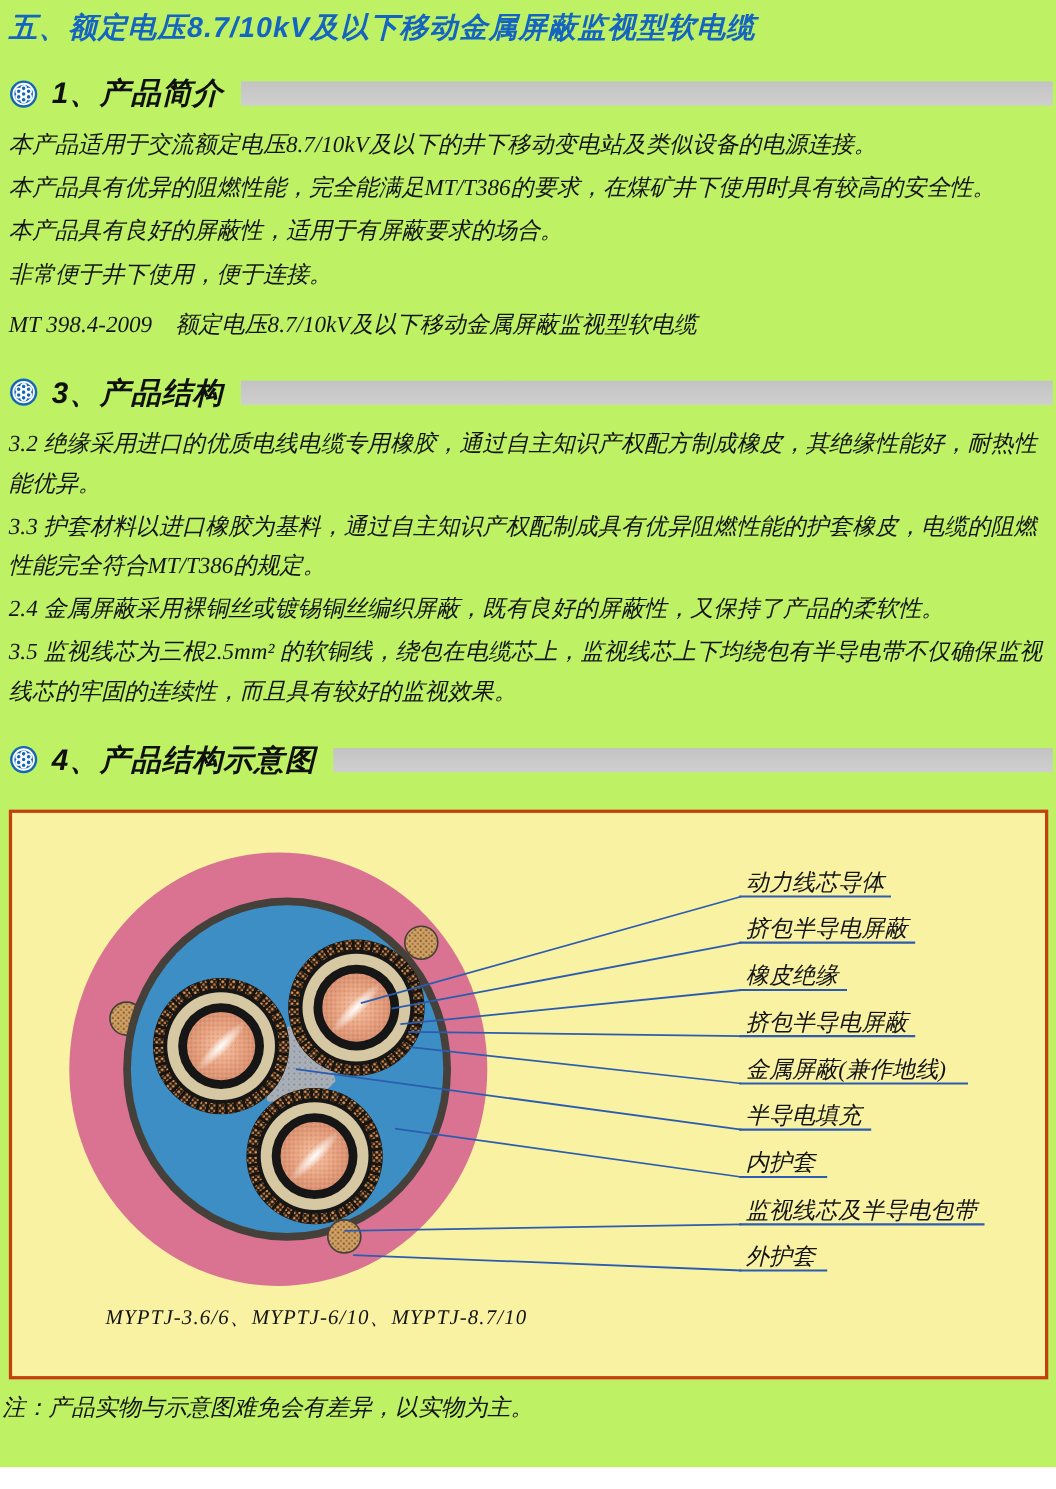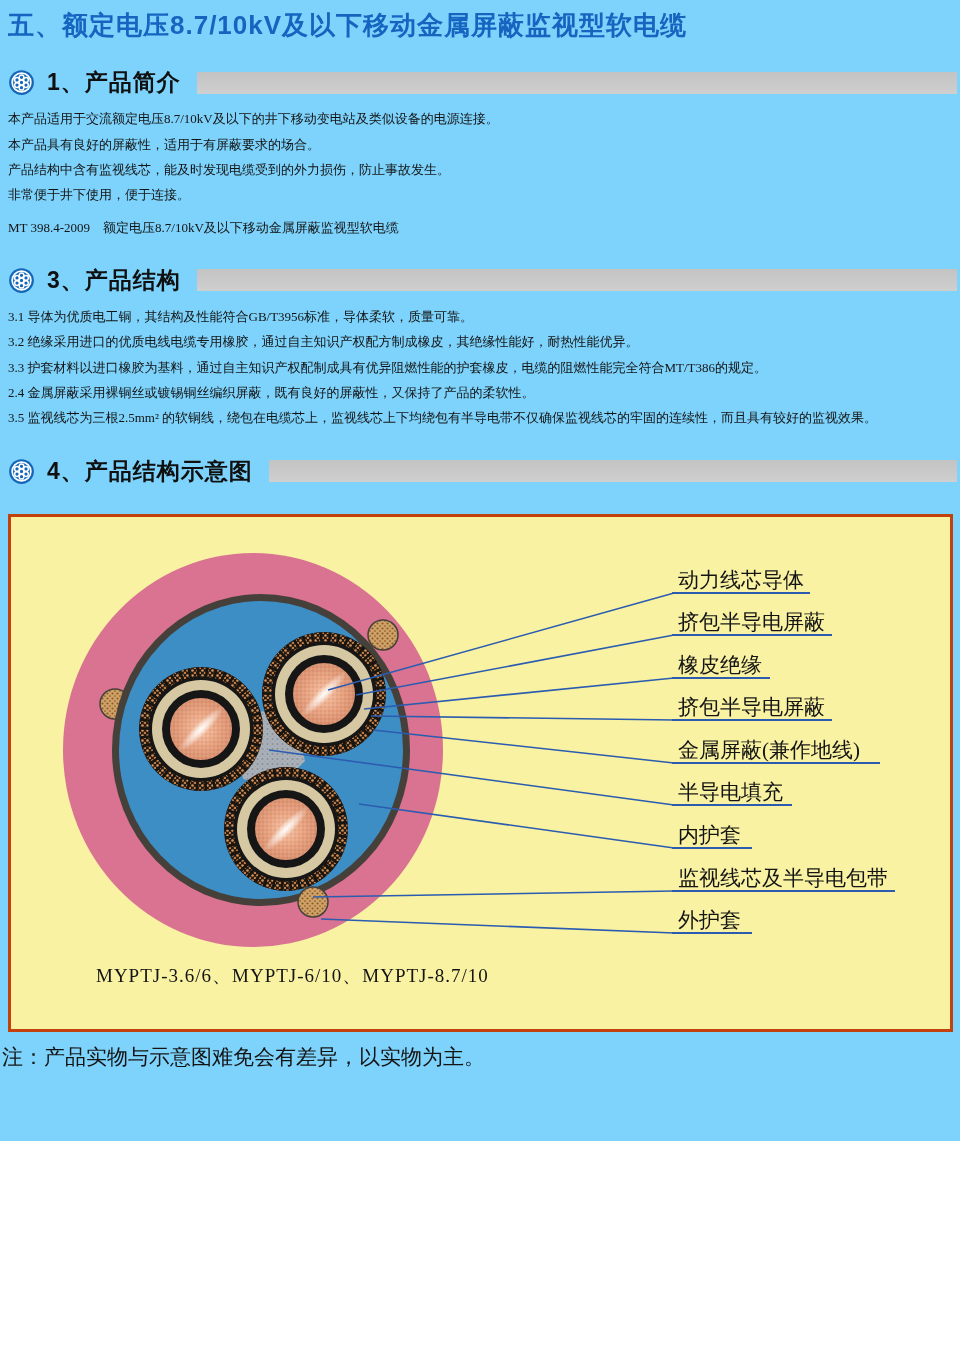--- a/index.html
+++ b/index.html
@@ -1,27 +1,27 @@
 <!DOCTYPE html>
 <html><head>
 <meta charset="utf-8">
 <style>
   html,body{margin:0;padding:0;background:#ffffff;}
-  .page{position:relative;width:960px;height:1141px;background:#7dd3fc;overflow:hidden;
-        font-family:"Liberation Serif", serif;color:#141414;}
+  .page{position:relative;width:960px;height:1334px;background:#bef264;overflow:hidden;
+        font-family:"Liberation Serif", serif;color:#141414;font-style:italic;}
   .doc-title{margin:10px 8px 0 8px;font-family:"Liberation Sans", sans-serif;
              font-weight:bold;font-size:26px;line-height:1.2;color:#1565c0;letter-spacing:1px;}
   .section-header{display:flex;align-items:center;margin:26px 3px 0 8px;}
   .section-header .sec-icon{width:27px;height:27px;flex:0 0 auto;}
   .section-header .sec-title{font-family:"Liberation Sans", sans-serif;font-weight:bold;
-             font-size:23px;color:#101010;white-space:nowrap;margin-left:12px;letter-spacing:1px;}
+             font-size:27px;color:#101010;white-space:nowrap;margin-left:12px;letter-spacing:1px;}
   .section-header .sec-bar{flex:1;height:22px;margin-left:16px;
              background:linear-gradient(to bottom,#c3c3c3,#cfcfcf);}
   .body-text{margin:10px 8px 0 8px;}
-  .body-text p{margin:3px 0;font-size:13px;line-height:1.72;}
+  .body-text p{margin:3px 0;font-size:21px;line-height:1.72;}
   .diagram-box{position:relative;margin:27px 0 0 8px;width:939px;height:512px;
              background:#f8f2a2;border:3px solid #c2410c;}
   .diagram-box svg{display:block;}
   .note-line{margin:11px 8px 0 2px;font-size:21px;}
   svg text.dlabel{font-family:"Liberation Serif", serif;font-size:21px;fill:#141414;}
   svg text.caption{font-family:"Liberation Serif", serif;font-size:19px;fill:#141414;letter-spacing:1px;}
 </style>
 </head>
 <body>
 
@@ -41,22 +41,22 @@
           <circle cx="12" cy="16.6" r="2.1"></circle>
         <circle cx="8" cy="14.3" r="2.1"></circle>
           <circle cx="8" cy="9.7" r="2.1"></circle>
       </g>
     </svg>
     <span class="sec-title">1、产品简介</span>
     <span class="sec-bar"></span>
   </div>
   <div class="body-text">
     <p>本产品适用于交流额定电压8.7/10kV及以下的井下移动变电站及类似设备的电源连接。</p>
+    <p>本产品具有优异的阻燃性能，完全能满足MT/T386的要求，在煤矿井下使用时具有较高的安全性。</p>
     <p>本产品具有良好的屏蔽性，适用于有屏蔽要求的场合。</p>
-    <p>产品结构中含有监视线芯，能及时发现电缆受到的外力损伤，防止事故发生。</p>
     <p>非常便于井下使用，便于连接。</p>
   </div>
 
   <div class="body-text">
     <p>MT 398.4-2009　额定电压8.7/10kV及以下移动金属屏蔽监视型软电缆</p>
   </div>
 
   <div class="section-header">
     <svg class="sec-icon" viewBox="0 0 24 24">
       <circle cx="12" cy="12" r="11" fill="#1467b8"></circle>
@@ -68,21 +68,20 @@
         <circle cx="16" cy="14.3" r="2.1"></circle>
           <circle cx="12" cy="16.6" r="2.1"></circle>
         <circle cx="8" cy="14.3" r="2.1"></circle>
           <circle cx="8" cy="9.7" r="2.1"></circle>
       </g>
     </svg>
     <span class="sec-title">3、产品结构</span>
     <span class="sec-bar"></span>
   </div>
   <div class="body-text">
-    <p>3.1 导体为优质电工铜，其结构及性能符合GB/T3956标准，导体柔软，质量可靠。</p>
     <p>3.2 绝缘采用进口的优质电线电缆专用橡胶，通过自主知识产权配方制成橡皮，其绝缘性能好，耐热性能优异。</p>
     <p>3.3 护套材料以进口橡胶为基料，通过自主知识产权配制成具有优异阻燃性能的护套橡皮，电缆的阻燃性能完全符合MT/T386的规定。</p>
     <p>2.4 金属屏蔽采用裸铜丝或镀锡铜丝编织屏蔽，既有良好的屏蔽性，又保持了产品的柔软性。</p>
     <p>3.5 监视线芯为三根2.5mm² 的软铜线，绕包在电缆芯上，监视线芯上下均绕包有半导电带不仅确保监视线芯的牢固的连续性，而且具有较好的监视效果。</p>
   </div>
 
   <div class="section-header">
     <svg class="sec-icon" viewBox="0 0 24 24">
       <circle cx="12" cy="12" r="11" fill="#1467b8"></circle>
       <circle cx="12" cy="12" r="8.3" fill="none" stroke="#ffffff" stroke-width="1.5"></circle>

